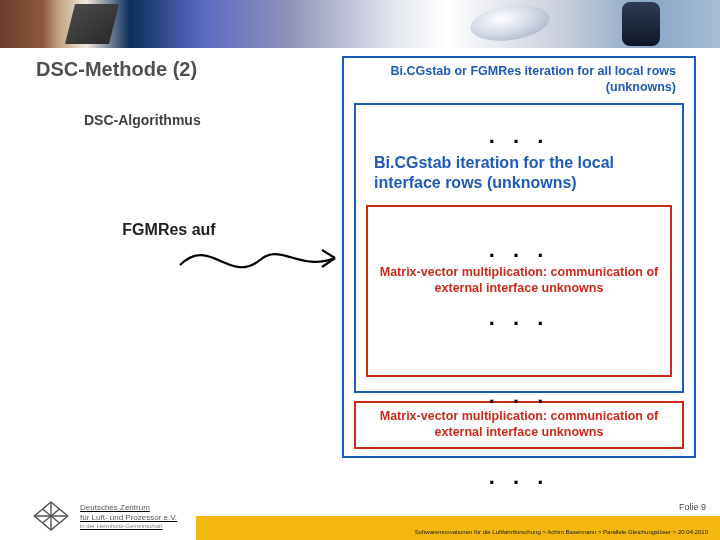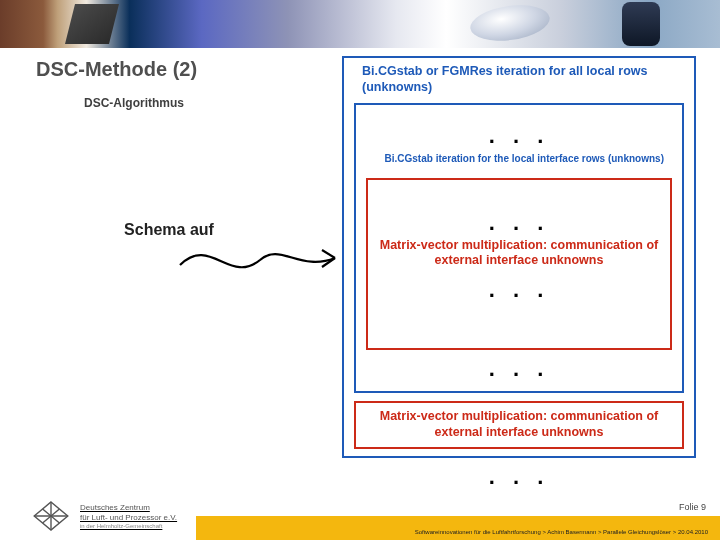--- a/index.html
+++ b/index.html
@@ -54,22 +54,22 @@
 
   .title {
     position: absolute;
     left: 36px; top: 58px;
     font-size: 20px;
     font-weight: bold;
     color: #4f4f4f;
   }
   .subtitle {
     position: absolute;
-    left: 84px; top: 96px;
-    font-size: 12px;
+    left: 84px; top: 112px;
+    font-size: 14px;
     font-weight: bold;
     color: #3f3f3f;
   }
   .schema-label {
     position: absolute;
     left: 84px; top: 220px;
     width: 170px;
     font-size: 16px;
     font-weight: bold;
     color: #222;
@@ -91,37 +91,37 @@
     width: 354px; height: 402px;
     border: 2px solid #1e5ab8;
     box-sizing: border-box;
     padding: 6px 10px 8px 10px;
   }
   .boxA-head {
     color: #1e5ab8;
     font-weight: bold;
     font-size: 12.5px;
     line-height: 1.25;
-    text-align: left;
+    text-align: right;
     padding: 0 8px 2px 8px;
   }
 
   .boxB { 
     margin-top: 6px;
     border: 2px solid #1e5ab8;
     box-sizing: border-box;
     padding: 16px 10px 8px 10px;
     height: 290px;
   }
   .boxB-head {
     color: #1e5ab8;
     font-weight: bold;
-    font-size: 10px;
-    line-height: 1.25;
-    text-align: right;
+    font-size: 16px;
+    line-height: 1.25;
+    text-align: left;
     padding: 0 8px 2px 8px;
     margin-top: 6px;
   }
 
   .boxC { 
     border: 2px solid #cc2a18;
     box-sizing: border-box;
     padding: 28px 10px 8px 10px;
     height: 172px;
     margin-top: 10px;
@@ -223,21 +223,21 @@
 <div class="slide">
 
   <div class="banner">
     <div class="bubble"></div>
   </div>
 
   <div class="title">DSC-Methode (2)</div>
   <div class="subtitle">DSC-Algorithmus</div>
 
   <div class="schema-label">
-    <span>Schema auf</span><br>
+    <span>FGMRes auf</span><br>
   </div>
 
   <svg class="arrow-svg" viewBox="0 0 180 60">
     <path d="M10 35 C 40 5, 60 55, 90 30 C 110 12, 130 42, 165 28" stroke="#000" stroke-width="2.2" fill="none"></path>
     <path d="M165 28 L152 20 M165 28 L152 37" stroke="#000" stroke-width="2.2" fill="none"></path>
   </svg>
 
   <div class="boxA">
     <div class="boxA-head">Bi.CGstab or FGMRes iteration for all local rows (unknowns)</div>
 

